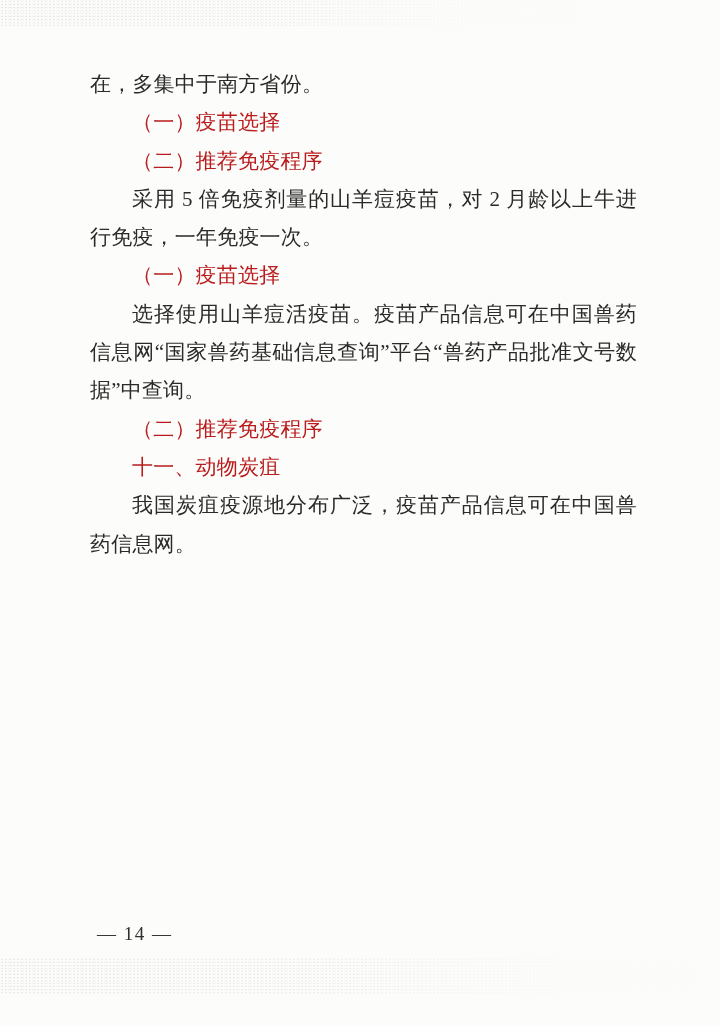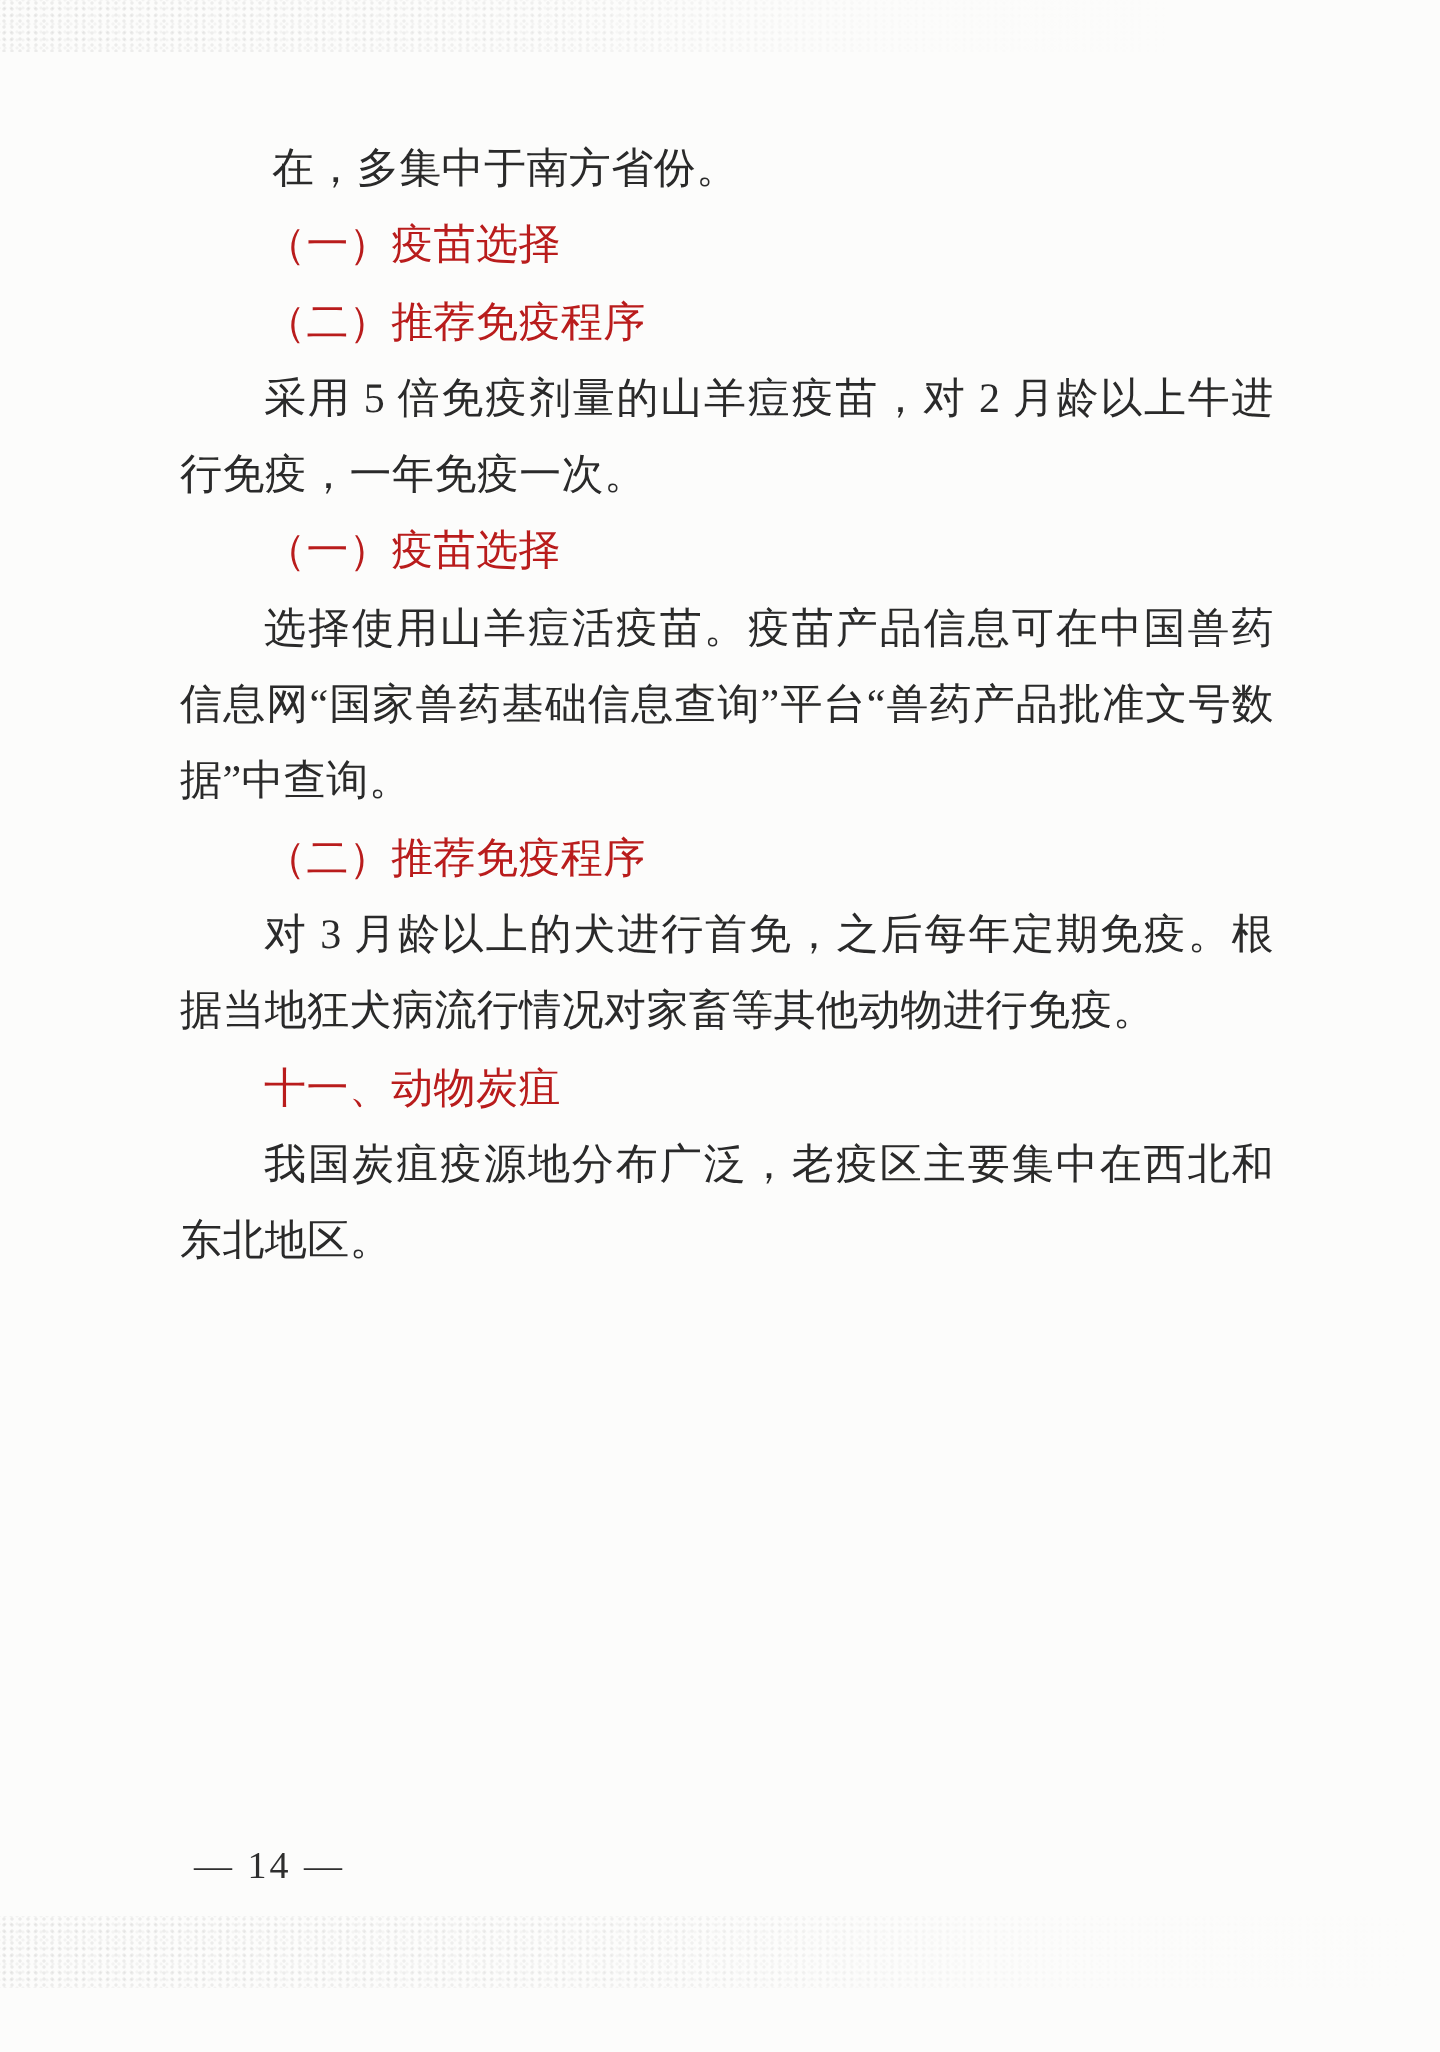--- a/index.html
+++ b/index.html
@@ -50,21 +50,20 @@
     text-align: justify;
     text-justify: inter-ideograph;
     letter-spacing: 0.2px;
   }
   .doc-body p {
     margin: 0;
     text-indent: 2em;
   }
   .doc-body p.continued {
     text-indent: 0;
-    margin-left: 46px;
   }
   .doc-body p.heading {
     font-weight: 400;
     color: #b91c1c;
   }
   .page-footer {
     position: absolute;
     left: 97px;
     top: 923px;
     font-size: 19px;
@@ -82,20 +81,19 @@
   <div class="scan-noise noise-bottom"></div>
 
   <main class="doc-body">
     <p class="continued">在，多集中于南方省份。</p>
     <p class="heading">（一）疫苗选择</p>
     <p class="heading">（二）推荐免疫程序</p>
     <p>采用 5 倍免疫剂量的山羊痘疫苗，对 2 月龄以上牛进行免疫，一年免疫一次。</p>
     <p class="heading">（一）疫苗选择</p>
     <p>选择使用山羊痘活疫苗。疫苗产品信息可在中国兽药信息网“国家兽药基础信息查询”平台“兽药产品批准文号数据”中查询。</p>
     <p class="heading">（二）推荐免疫程序</p>
-    <p>对 3 月龄以上的犬进行首免，之后每年定期免疫。根据当地狂犬病流行情况对家畜等其他动物进行免疫。</p>
     <p class="heading">十一、动物炭疽</p>
-    <p>我国炭疽疫源地分布广泛，老疫区主要集中在西北和东北地区。</p>
+    <p>我国炭疽疫源地分布广泛，疫苗产品信息可在中国兽药信息网。</p>
   </main>
 
   <div class="page-footer">— 14 —</div>
 
 </div>
 
 </body></html>

